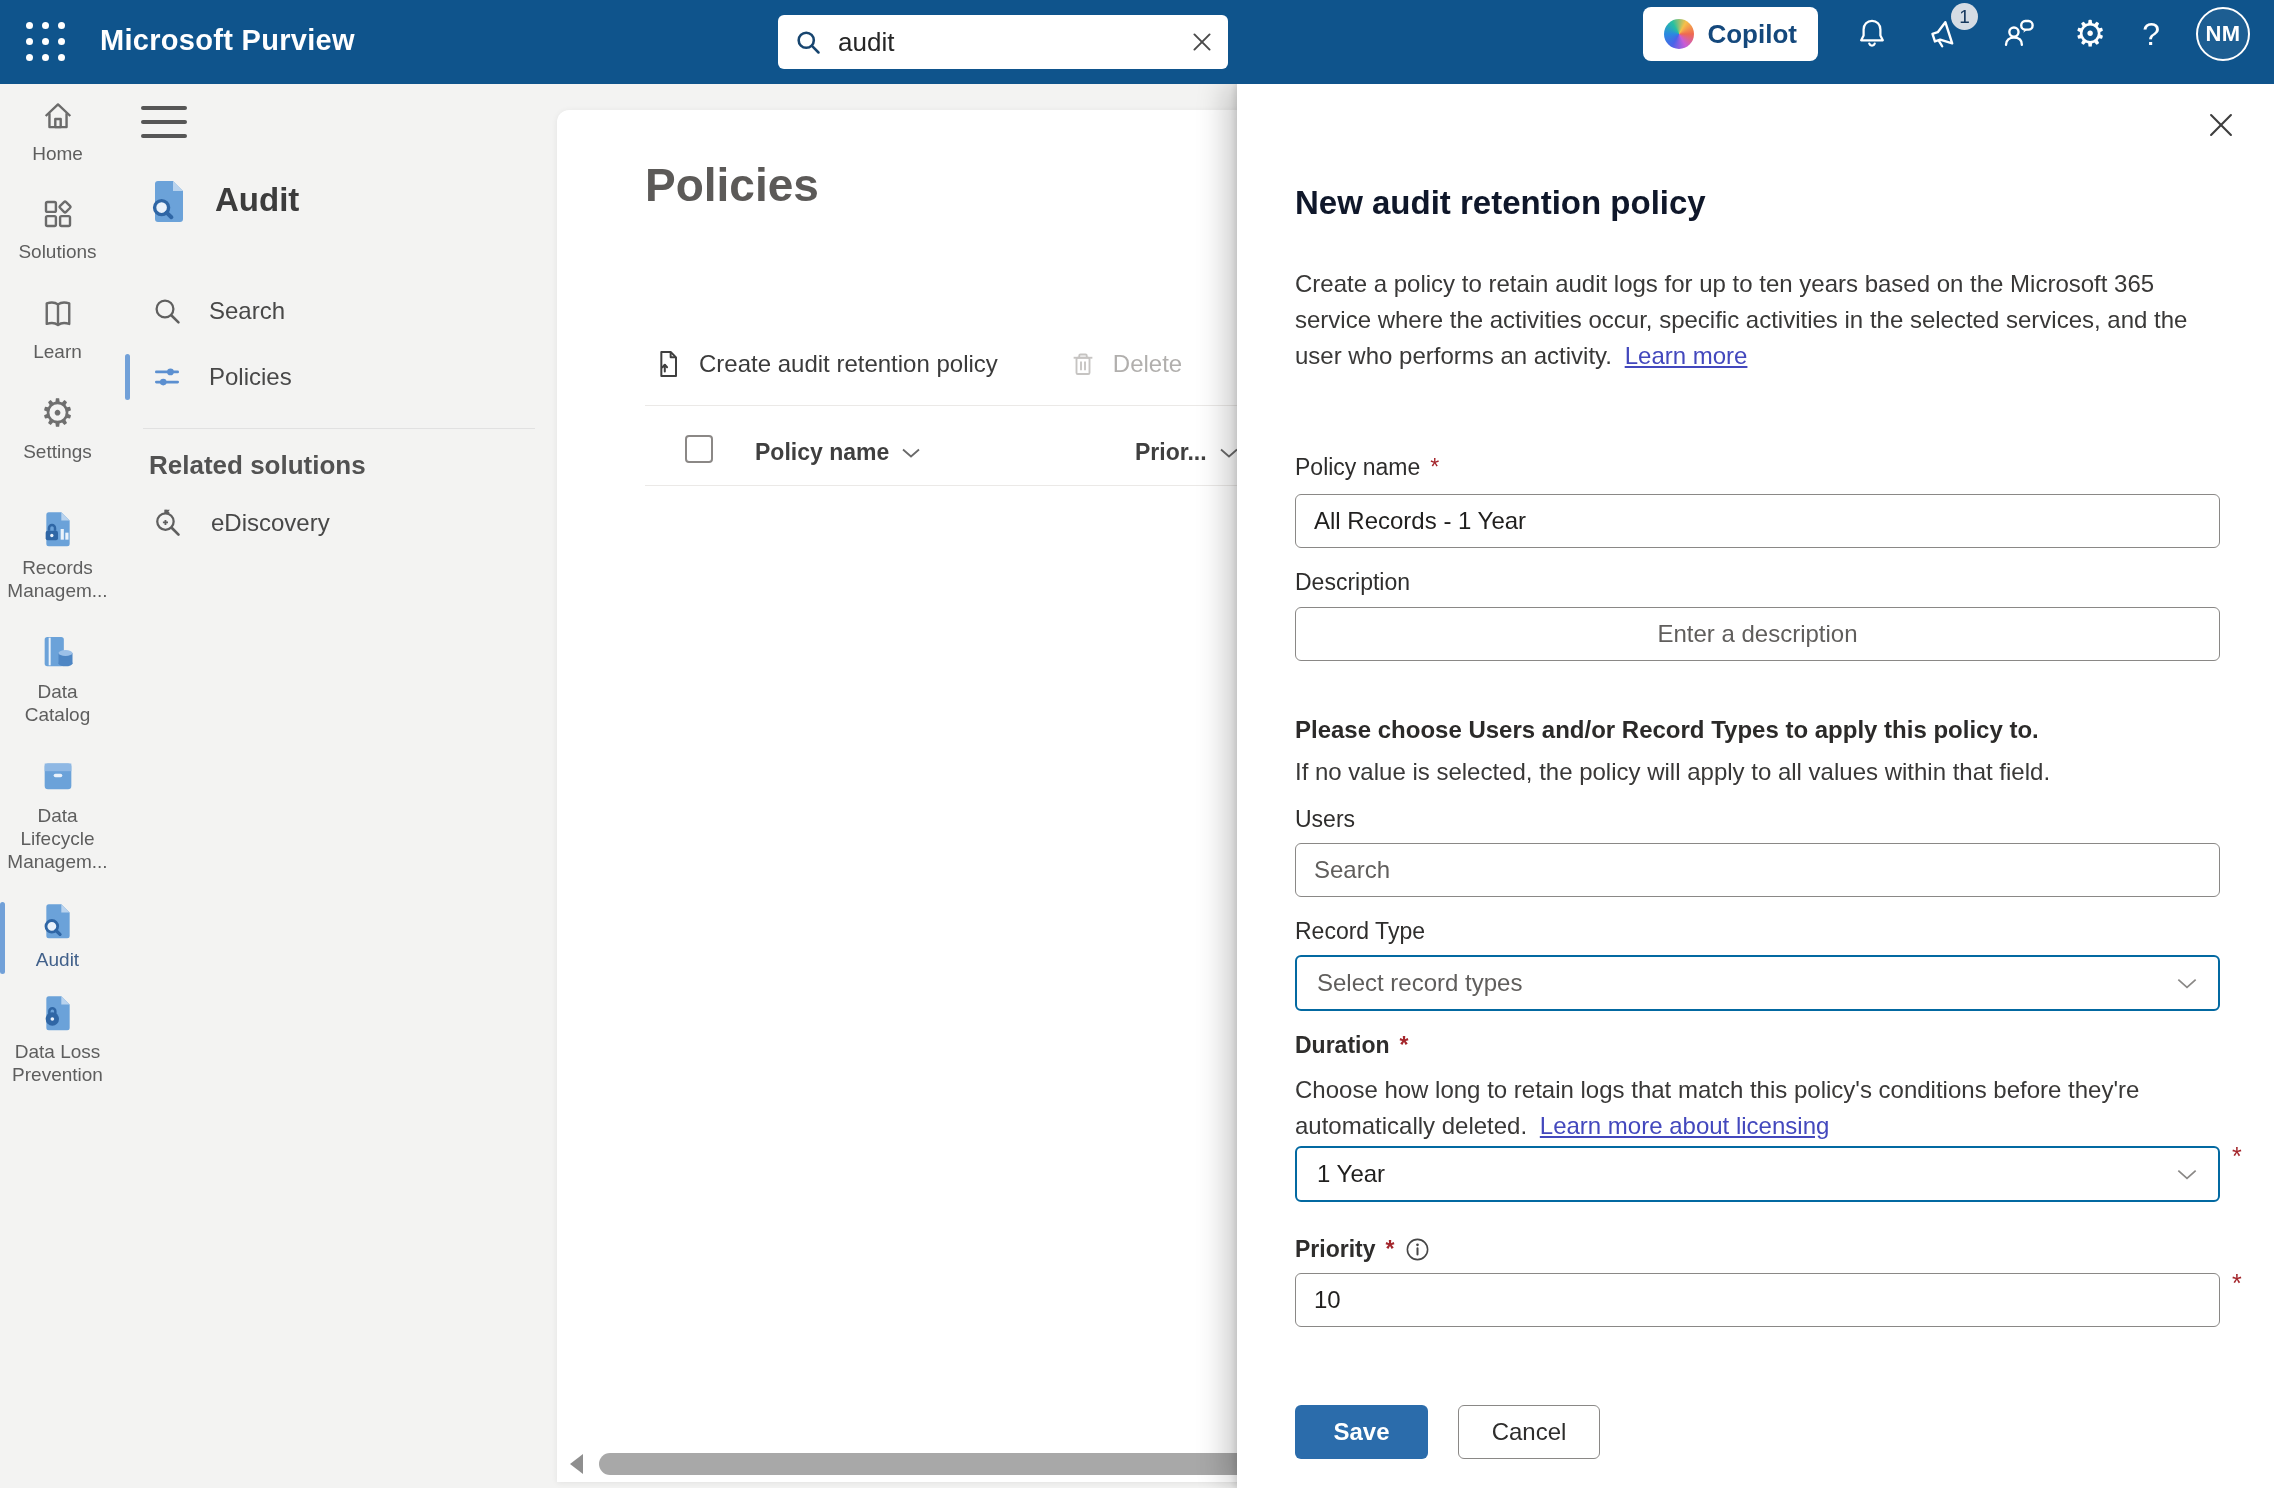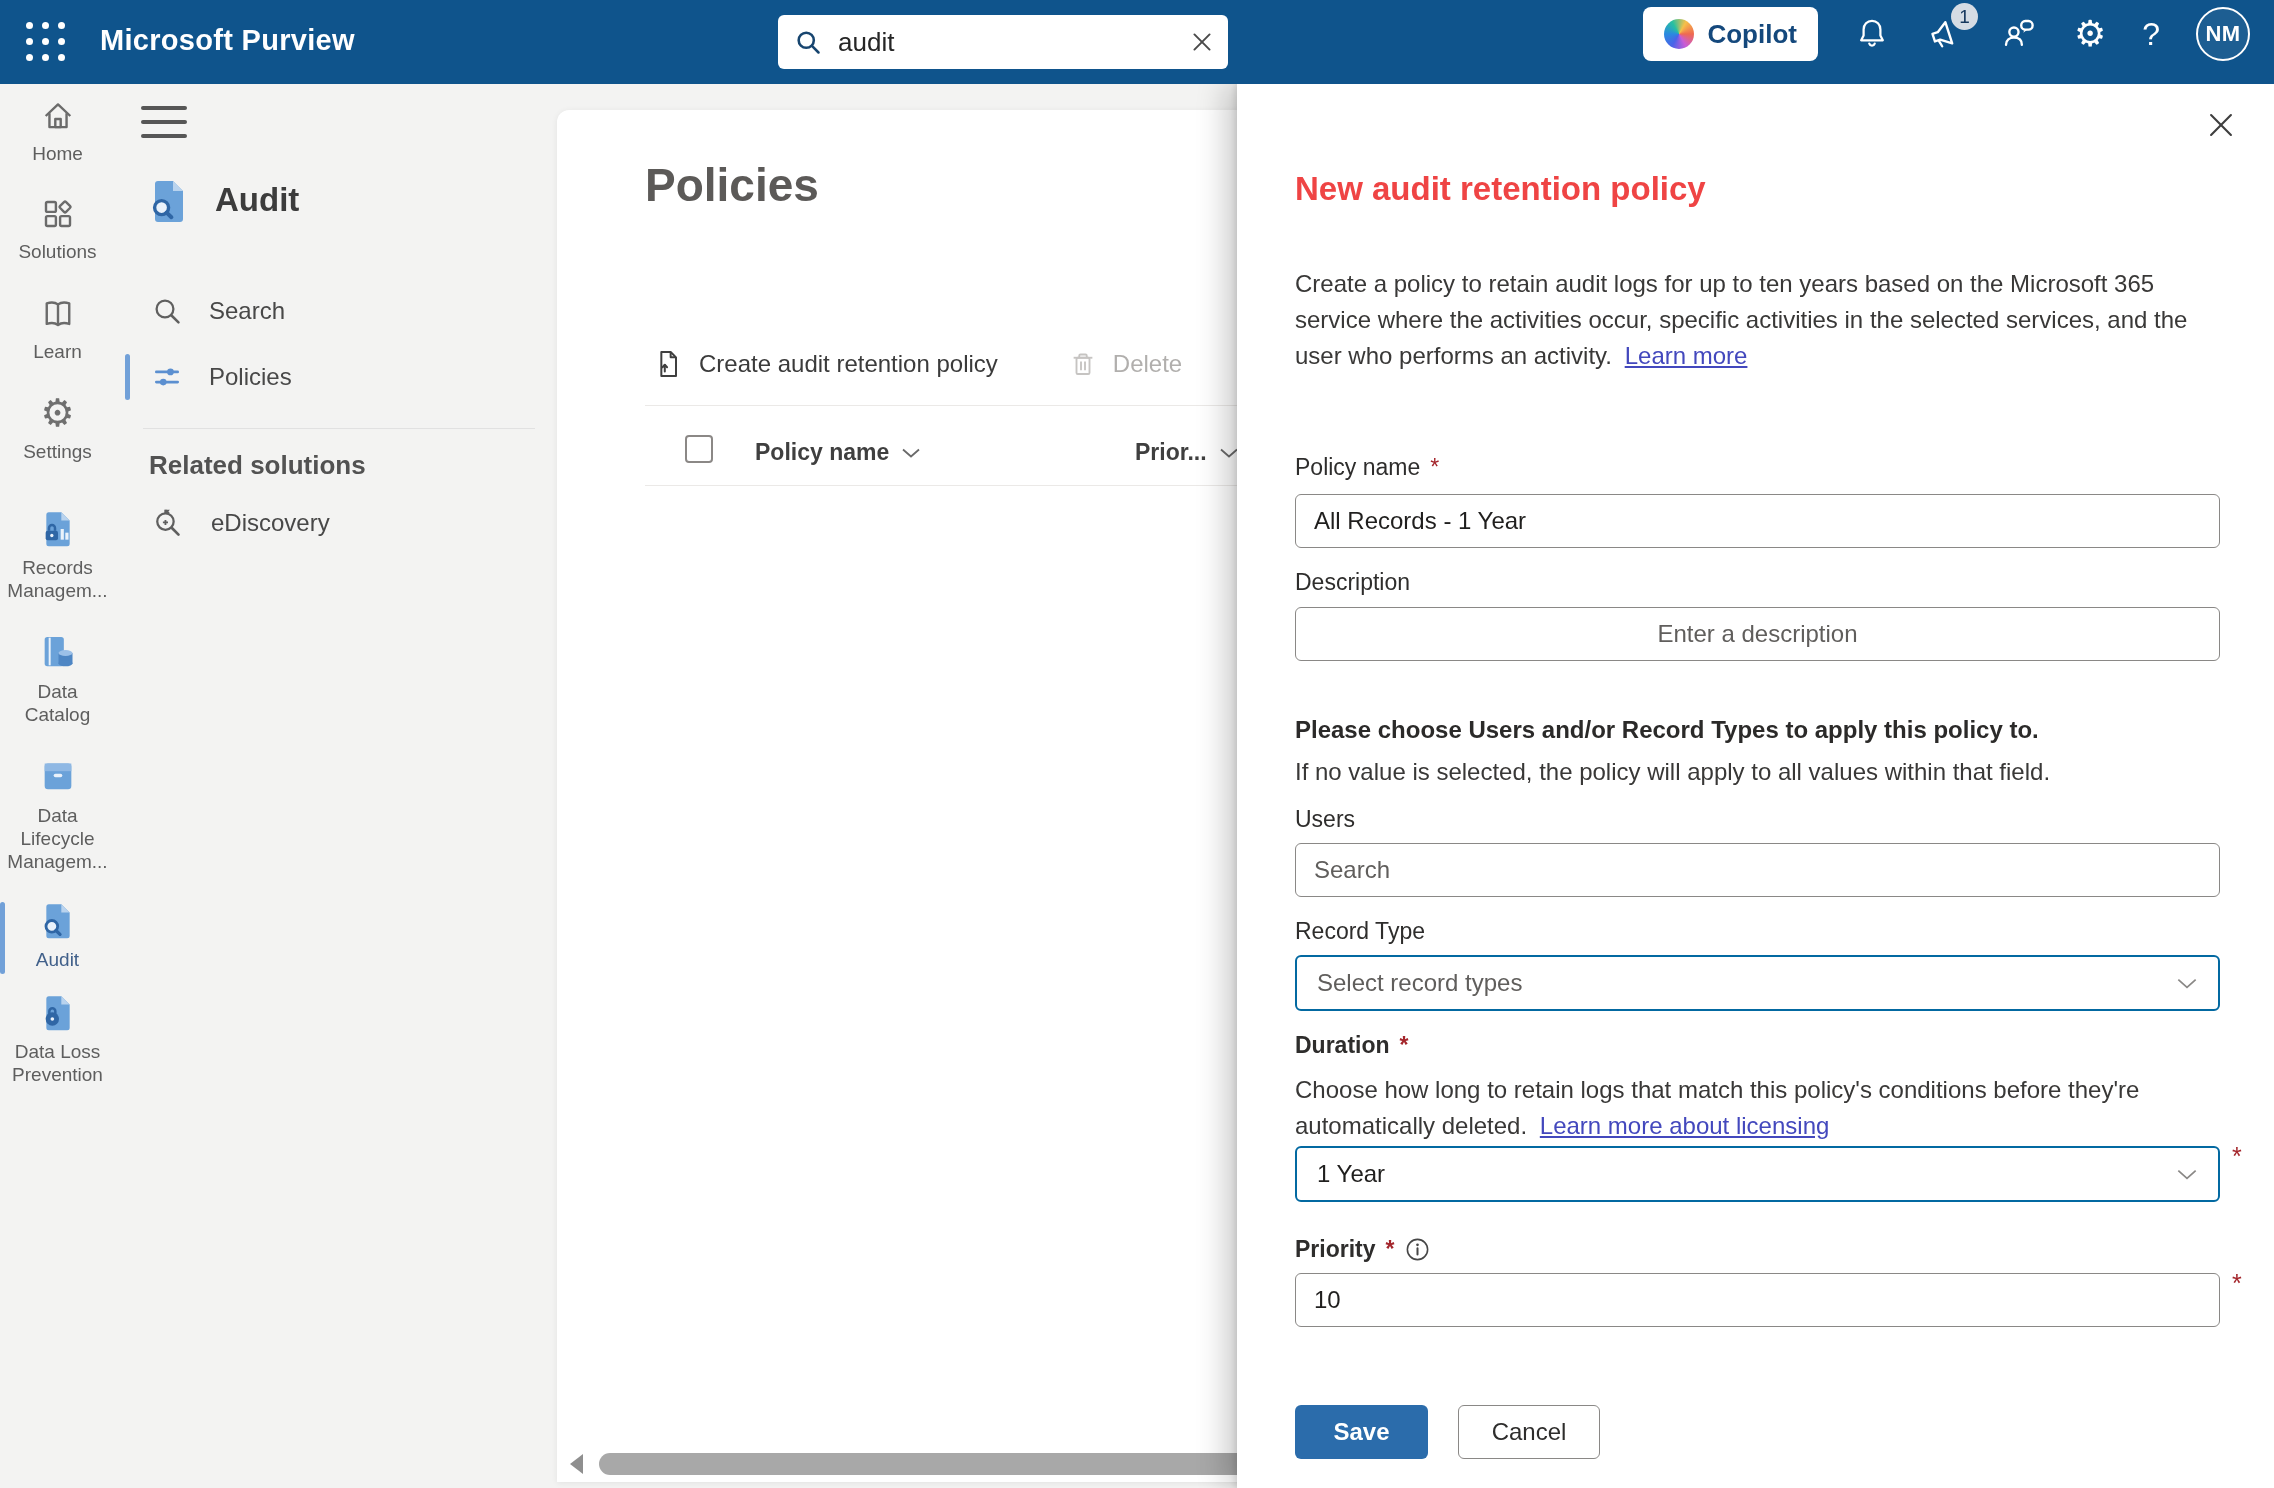--- a/index.html
+++ b/index.html
@@ -71,21 +71,21 @@
   .col-prior{left:578px;}
   .hscroll{position:absolute;left:13px;bottom:6px;height:24px;display:flex;align-items:center;gap:16px;}
   .hs-arrow{width:0;height:0;border-top:10px solid transparent;border-bottom:10px solid transparent;
             border-right:13px solid #8f8f8f;cursor:pointer;}
   .hs-thumb{width:860px;height:22px;border-radius:12px;background:#a8a8a8;cursor:pointer;}
 
   
   .panel{position:absolute;left:1237px;top:84px;width:1037px;height:1404px;background:#fff;z-index:10;
          box-shadow:-12px 0 28px rgba(0,0,0,.20),-2px 0 6px rgba(0,0,0,.10);}
   .panel-close{position:absolute;right:36px;top:24px;width:34px;height:34px;cursor:pointer;}
-  .panel-title{position:absolute;left:58px;top:86px;font-size:33px;font-weight:700;color:#ef4444;}
+  .panel-title{position:absolute;left:58px;top:100px;font-size:33px;font-weight:700;color:#0f172a;}
   .panel-intro{position:absolute;left:58px;top:182px;width:916px;font-size:24px;line-height:36px;color:#393837;}
   a.link{color:var(--link-blue);text-decoration:underline;cursor:pointer;}
   .f-label{position:absolute;left:58px;font-size:23px;color:#2e2d2c;display:flex;align-items:center;gap:10px;}
   .f-label.bold{font-weight:700;}
   .req{color:var(--required-red);font-size:23px;}
   .t-input{position:absolute;left:58px;width:925px;height:54px;border:1px solid #8a8886;border-radius:6px;
            box-sizing:border-box;font-size:24px;color:#201f1e;padding:0 18px;font-family:inherit;outline:none;background:#fff;}
   .t-input::placeholder{color:#605e5c;opacity:1;}
   .dropdown{position:absolute;left:58px;width:925px;height:56px;border:2px solid #0369a1;border-radius:6px;
             box-sizing:border-box;display:flex;align-items:center;justify-content:space-between;

